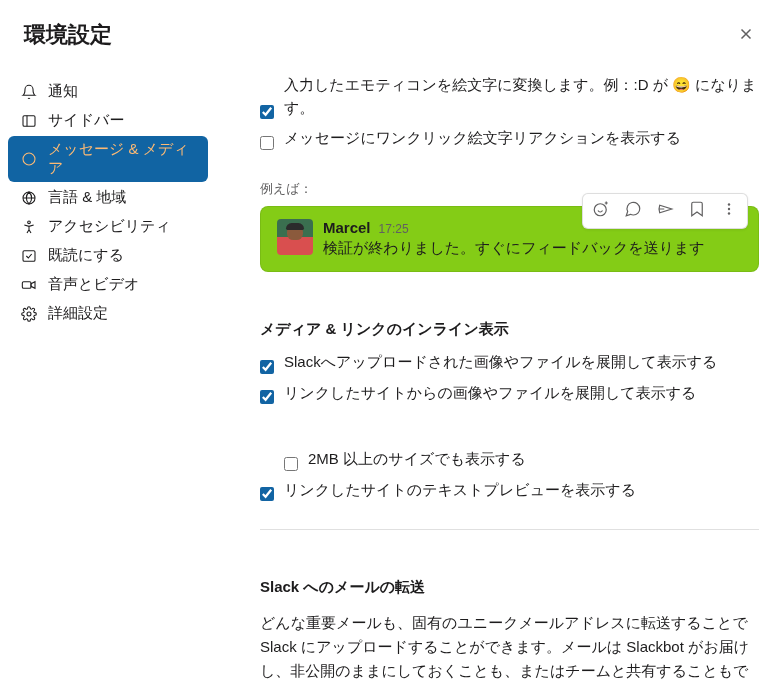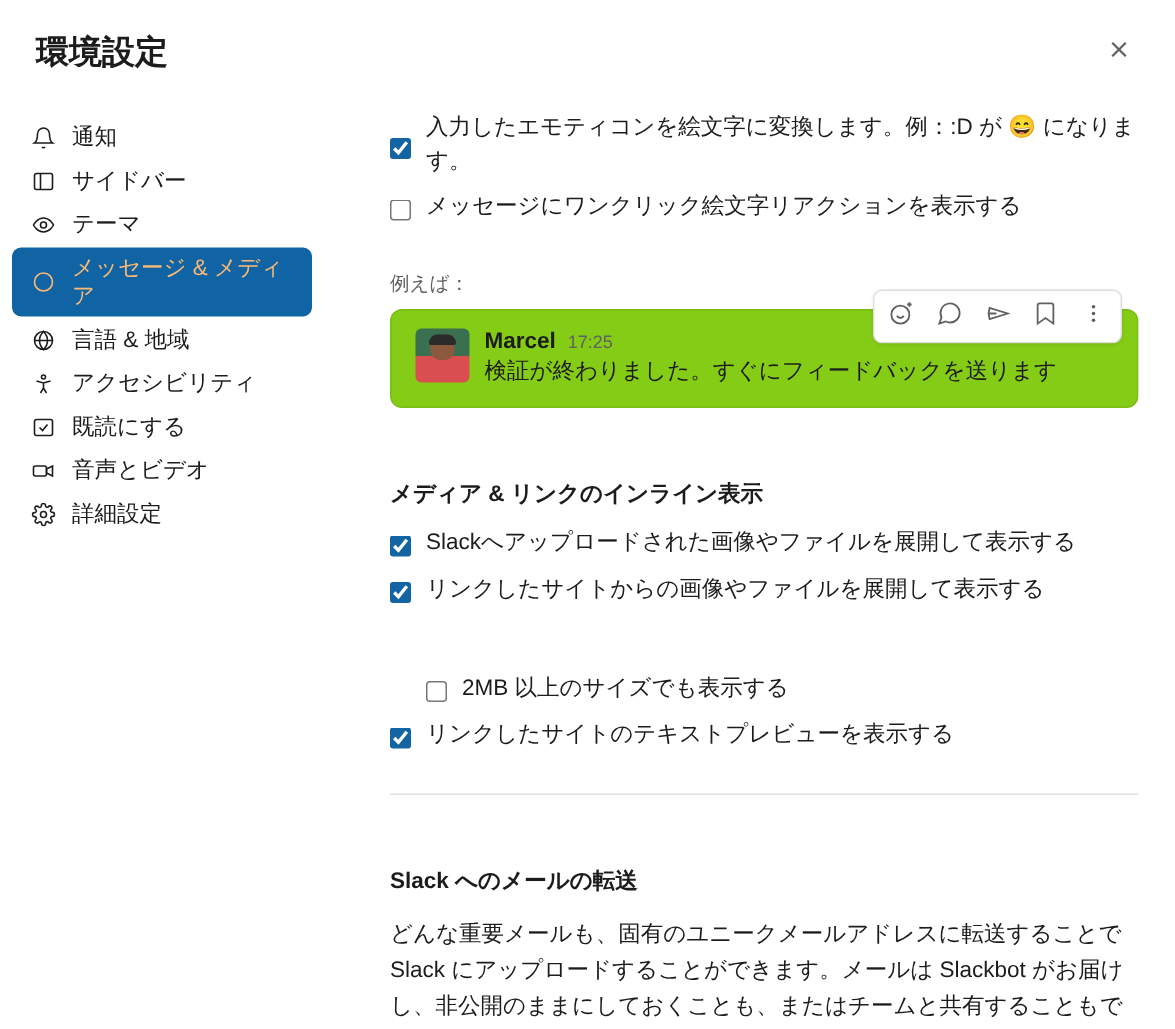--- a/index.html
+++ b/index.html
@@ -62,21 +62,21 @@
       justify-content: center;
       flex-shrink: 0;
     }
     .sidebar-item .icon svg { width: 16px; height: 16px; }
     .main {
       flex: 1;
       padding: 8px 16px 0 24px;
     }
     .checkbox-row {
       display: flex;
-      align-items: center;
+      align-items: flex-end;
       gap: 10px;
       margin-bottom: 8px;
       line-height: 1.5;
     }
     .checkbox-row input[type="checkbox"] {
       width: 14px;
       height: 14px;
       margin-top: 4px;
       flex-shrink: 0;
       accent-color: #1264a3;
@@ -211,29 +211,20 @@
     </div>
     <div class="sidebar-item">
       <span class="icon">
           <svg viewBox="0 0 24 24" fill="none" stroke="currentColor" stroke-width="1.6">
             <rect x="3" y="4" width="18" height="16" rx="2"></rect>
             <line x1="9" y1="4" x2="9" y2="20"></line>
           </svg>
         </span>
       <span>サイドバー</span>
     </div>
-    <div class="sidebar-item">
-      <span class="icon">
-          <svg viewBox="0 0 24 24" fill="none" stroke="currentColor" stroke-width="1.6">
-            <path d="M2 12s3.5-7 10-7 10 7 10 7-3.5 7-10 7-10-7-10-7z"></path>
-            <circle cx="12" cy="12" r="3"></circle>
-          </svg>
-        </span>
-      <span>テーマ</span>
-    </div>
     <div class="sidebar-item active">
       <span class="icon">
           <svg viewBox="0 0 24 24" fill="none" stroke="currentColor" stroke-width="1.6">
             <circle cx="12" cy="12" r="9"></circle>
             <path d="M8 12h.01M12 12h.01M16 12h.01"></path>
           </svg>
         </span>
       <span>メッセージ &amp; メディア</span>
     </div>
     <div class="sidebar-item">

